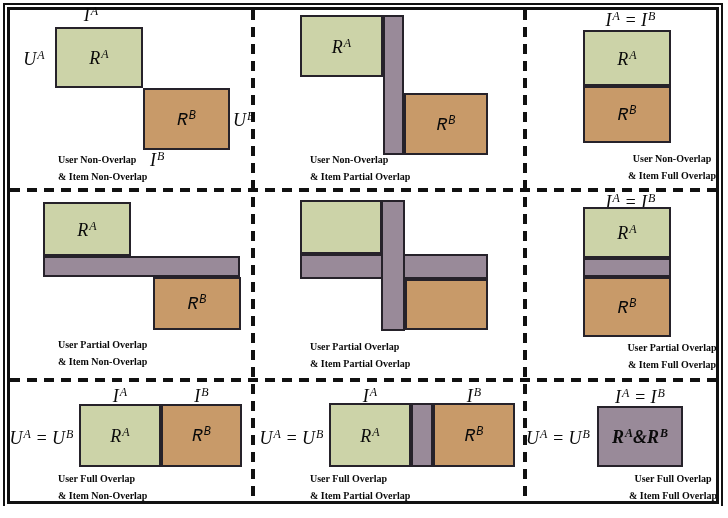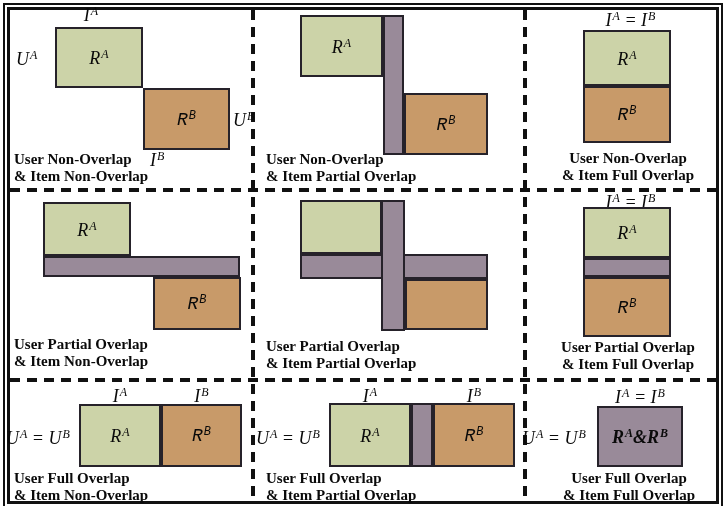--- a/index.html
+++ b/index.html
@@ -17,22 +17,22 @@
     background:repeating-linear-gradient(90deg,#111 0 10px,transparent 10px 17px);}
   .mat{position:absolute;box-sizing:border-box;border:2px solid #26222a;
     display:flex;align-items:center;justify-content:center;}
   .fill-a{background:var(--c-domain-a,#ccd3a8);}
   .fill-b{background:var(--c-domain-b,#c89a69);font-family:Liberation Mono, monospace;}
   .fill-o{background:var(--c-overlap,#998a99);font-weight:bold;}
   .math{font-style:italic;font-size:18px;line-height:1;white-space:nowrap;}
   .math sup{font-size:12px;font-style:italic;vertical-align:6px;margin-left:1px;}
   .mlabel{position:absolute;}
   .tc{text-align:center;}
-  .tr{text-align:left;}
-  .cap{position:absolute;font-weight:bold;font-size:15px;line-height:17px;white-space:nowrap;}
+  .tr{text-align:center;}
+  .cap{position:absolute;font-weight:bold;font-size:10px;line-height:17px;white-space:nowrap;margin-left:44px;}
 </style>
 </head>
 <body>
 
 <div class="stage">
   <div class="frame-outer"></div>
   <div class="frame-inner"></div>
 
   <div class="vdash" style="left:251px"></div>
   <div class="vdash" style="left:523px"></div>

